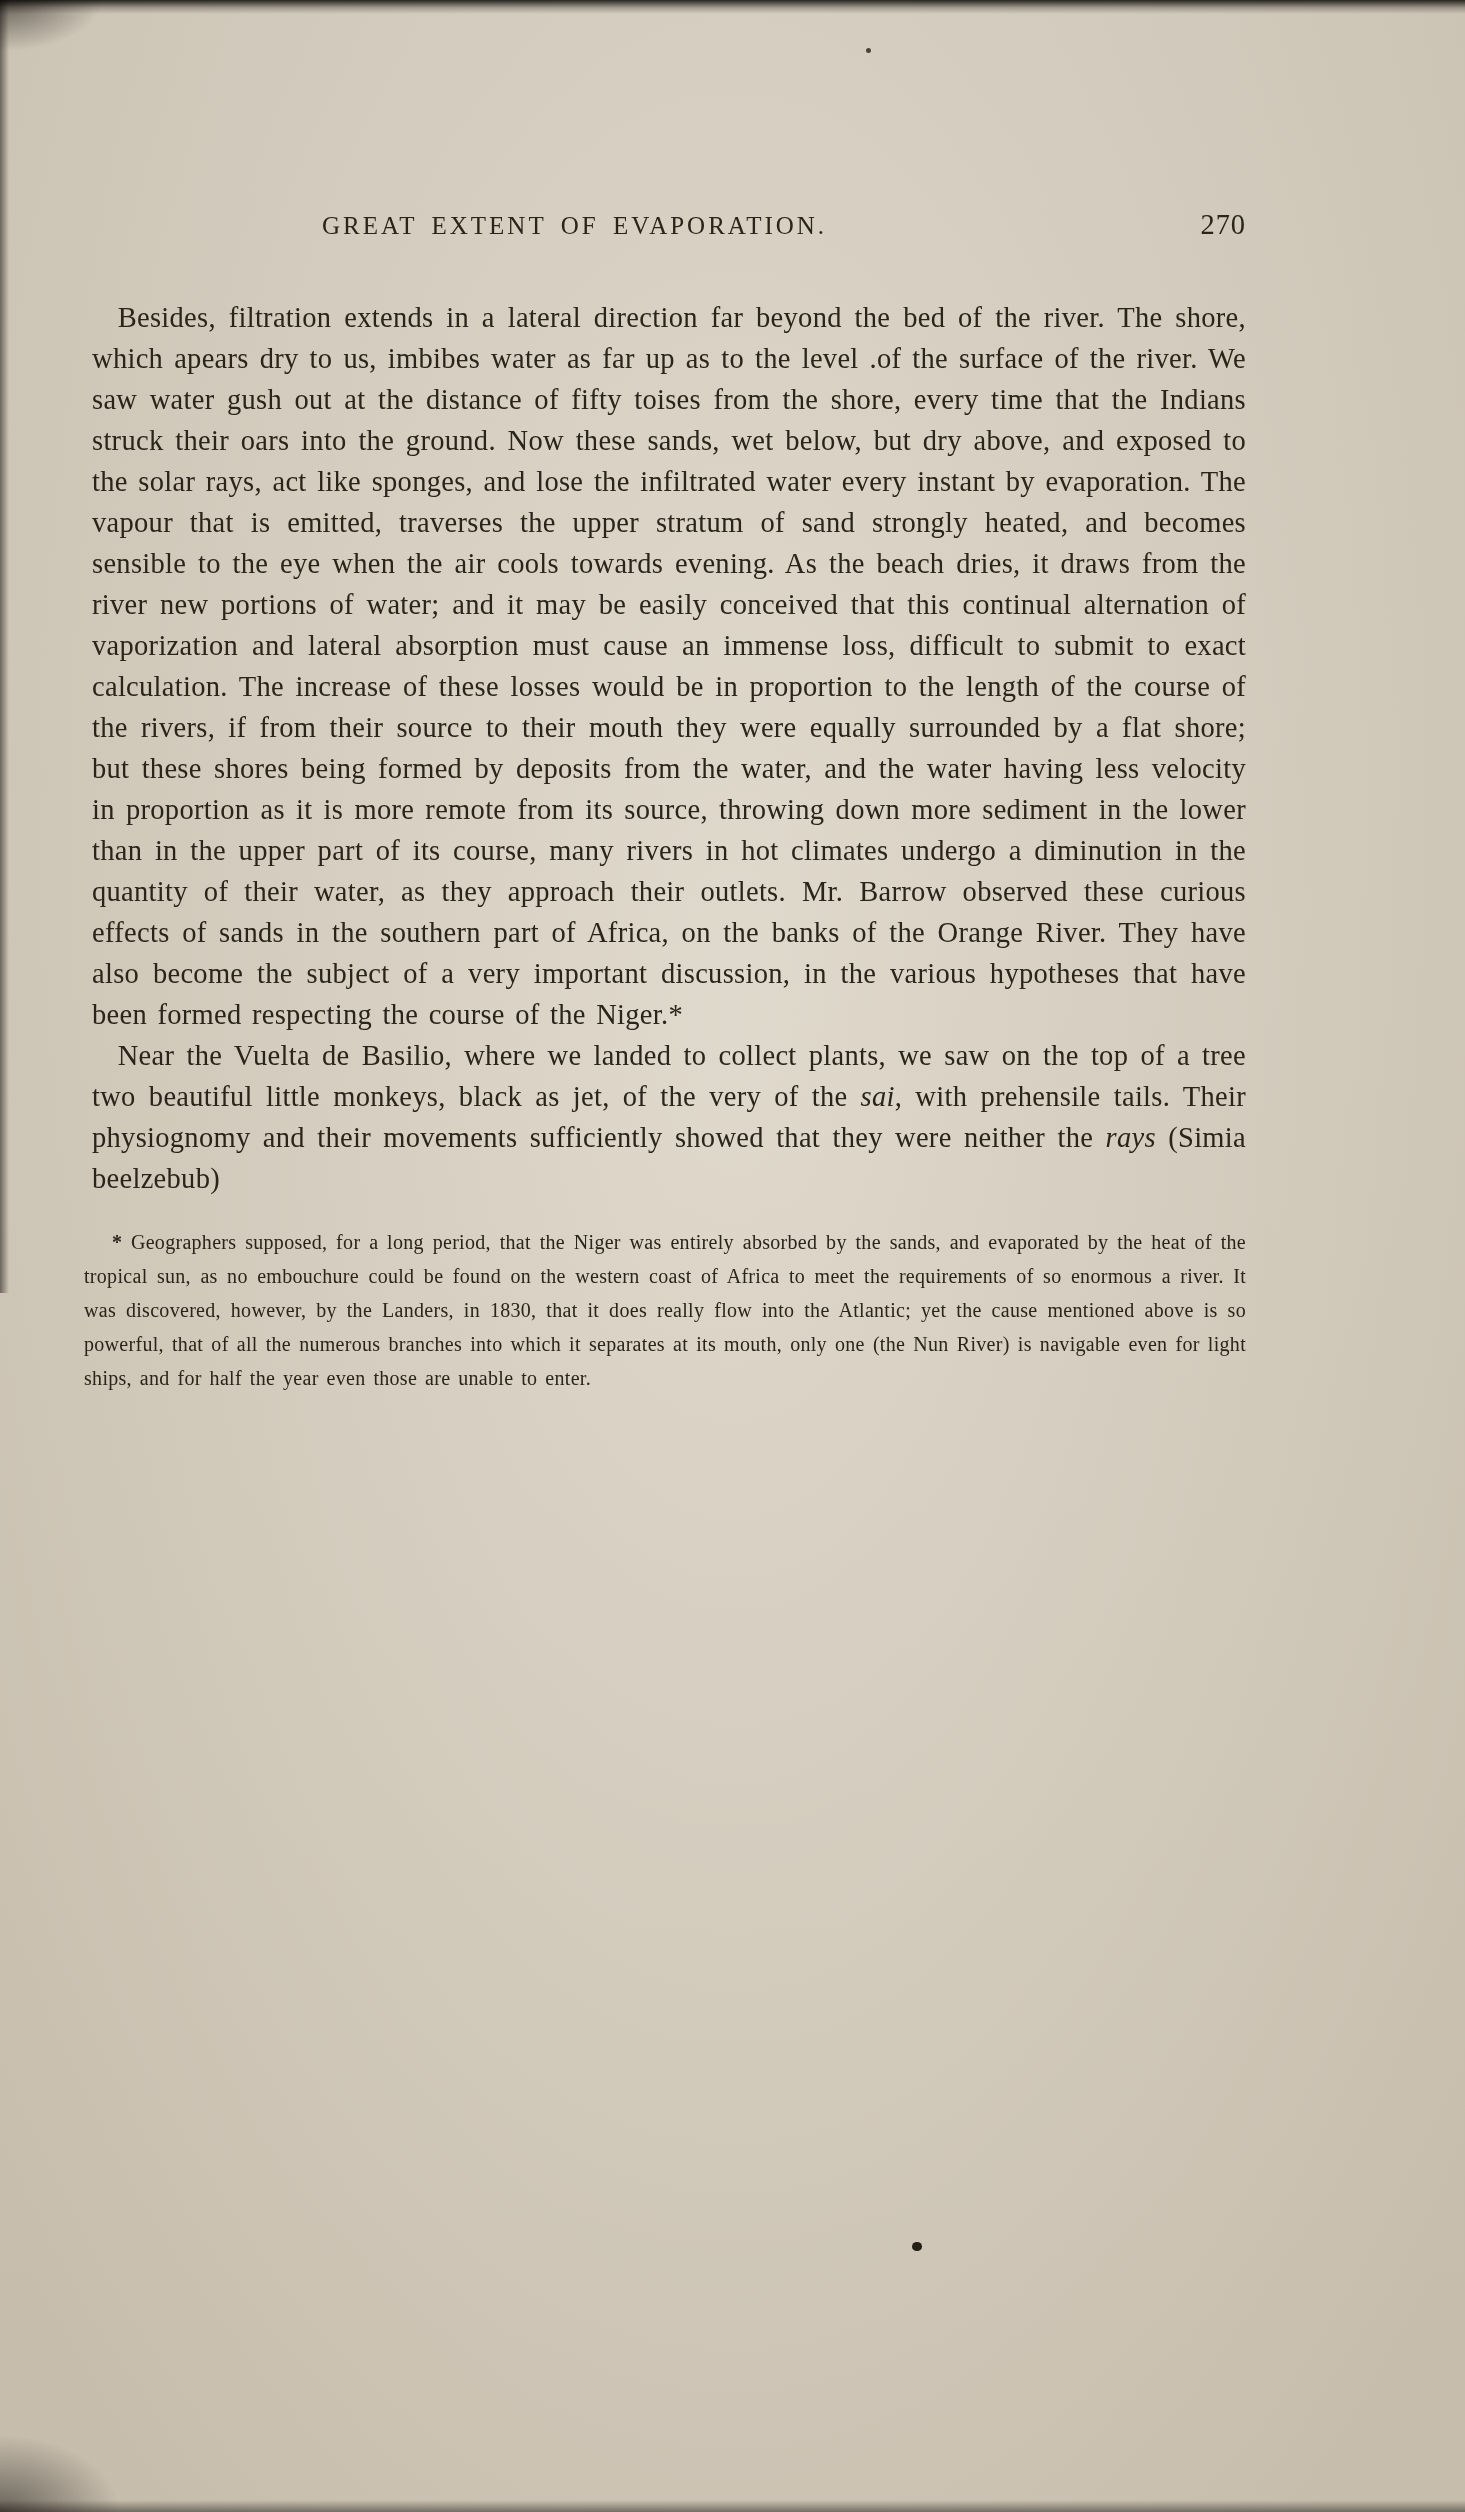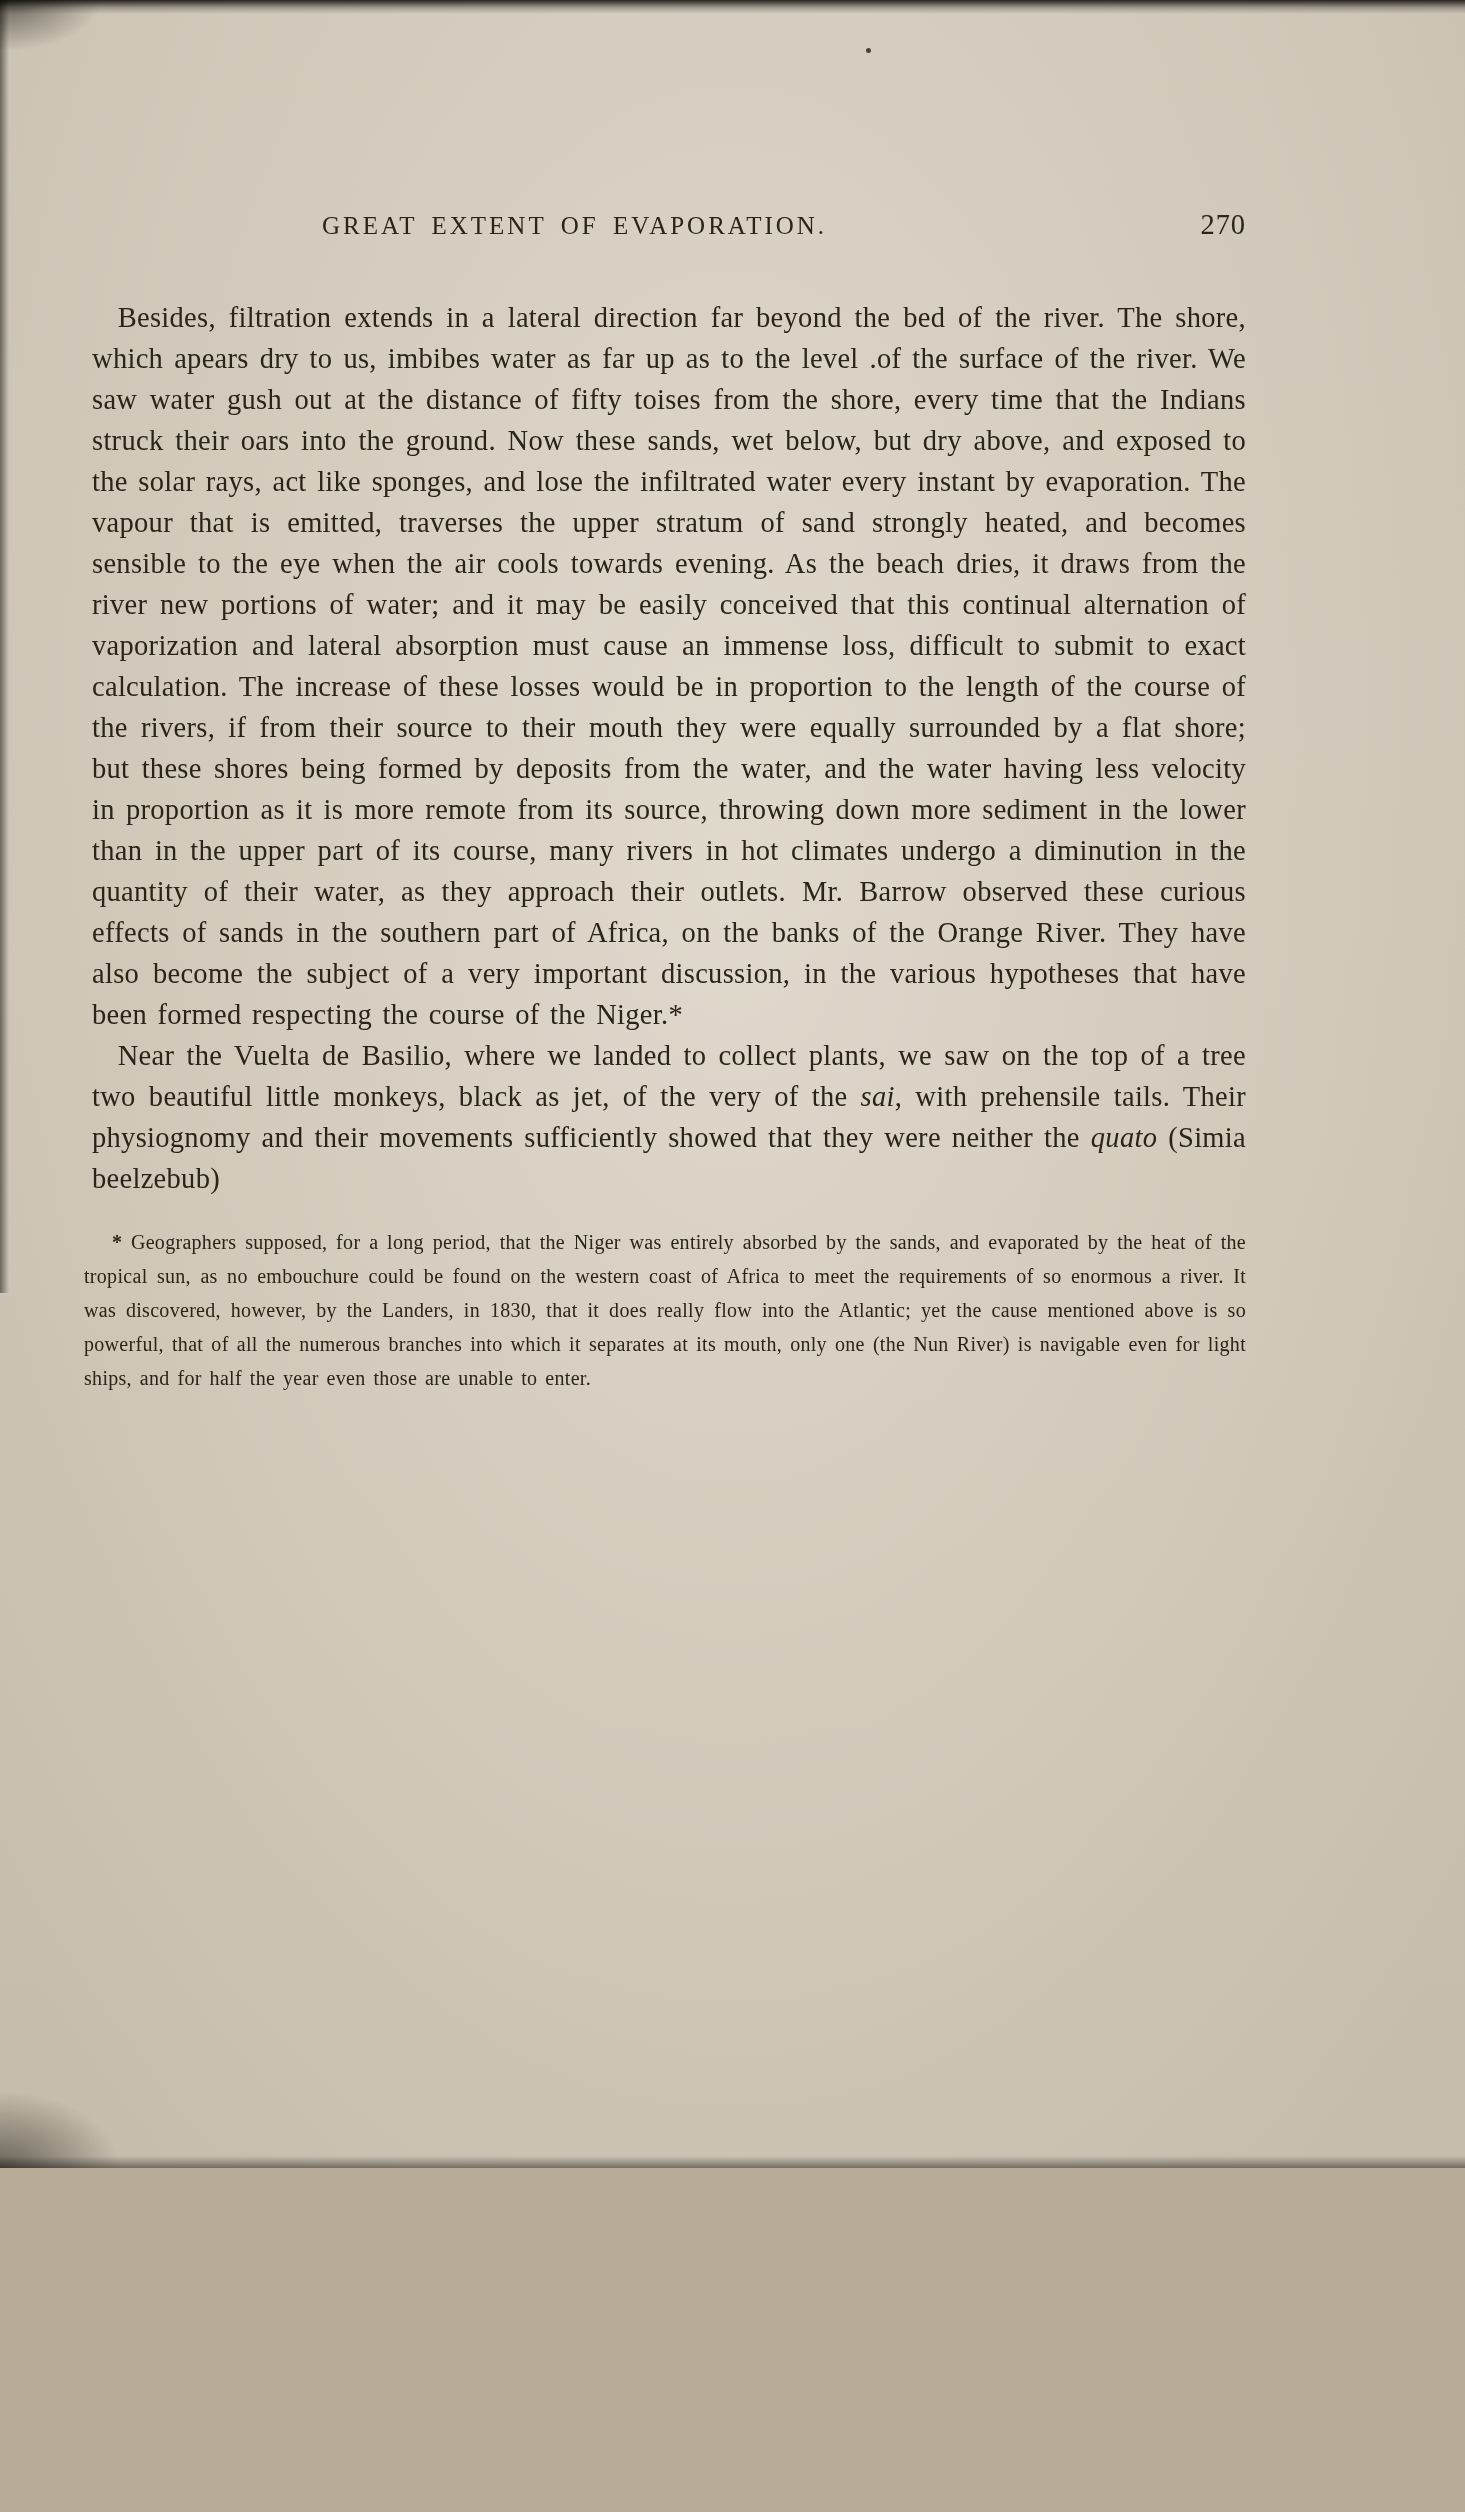--- a/index.html
+++ b/index.html
@@ -9,21 +9,21 @@
     background: #b8ac98;
   }
 
   body {
     font-family: "Liberation Serif", "DejaVu Serif", serif;
   }
 
   .scan {
     position: relative;
     width: 1466px;
-    height: 2168px;
+    height: 2512px;
     background: #d5ccbc;
     background-image:
       radial-gradient(ellipse at 50% 40%, rgba(255,255,255,0.25), rgba(0,0,0,0.06) 90%),
       linear-gradient(#d7cebe, #d3c9b8);
     color: #2b241a;
     overflow: hidden;
   }
 
   
   .edge-top {
@@ -138,21 +138,21 @@
 
   <div class="page">
 
     <div class="header">
       <span class="running-title">GREAT EXTENT OF EVAPORATION.</span>
       <span class="page-number">270</span>
     </div>
 
     <div class="body-text">
         <p><span>Besides, filtration extends in a lateral direction far beyond the bed of the river. The shore, which apears dry to us, imbibes water as far up as to the level .of the surface of the river. We saw water gush out at the distance of fifty toises from the shore, every time that the Indians struck their oars into the ground. Now these sands, wet below, but dry above, and exposed to the solar rays, act like sponges, and lose the infiltrated water every instant by evaporation. The vapour that is emitted, traverses the upper stratum of sand strongly heated, and becomes sensible to the eye when the air cools towards evening. As the beach dries, it draws from the river new portions of water; and it may be easily conceived that this continual alternation of vaporization and lateral absorption must cause an immense loss, difficult to submit to exact calculation. The increase of these losses would be in proportion to the length of the course of the rivers, if from their source to their mouth they were equally surrounded by a flat shore; but these shores being formed by deposits from the water, and the water having less velocity in proportion as it is more remote from its source, throwing down more sediment in the lower than in the upper part of its course, many rivers in hot climates undergo a diminution in the quantity of their water, as they approach their outlets. Mr. Barrow observed these curious effects of sands in the southern part of Africa, on the banks of the Orange River. They have also become the subject of a very important discussion, in the various hypotheses that have been formed respecting the course of the Niger.*</span></p>
-        <p><span>Near the Vuelta de Basilio, where we landed to collect plants, we saw on the top of a tree two beautiful little monkeys, black as jet, of the very of the </span><i>sai</i><span>, with prehensile tails. Their physiognomy and their movements sufficiently showed that they were neither the </span><i>quato</i><span> (Simia beelzebub)</span></p>
+        <p><span>Near the Vuelta de Basilio, where we landed to collect plants, we saw on the top of a tree two beautiful little monkeys, black as jet, of the very of the </span><i>sai</i><span>, with prehensile tails. Their physiognomy and their movements sufficiently showed that they were neither the </span><i>rays</i><span> (Simia beelzebub)</span></p>
       </div>
 
     <div class="footnote">
       <p>
         <span class="fn-marker">*</span><span>Geographers supposed, for a long period, that the Niger was entirely absorbed by the sands, and evaporated by the heat of the tropical sun, as no embouchure could be found on the western coast of Africa to meet the requirements of so enormous a river. It was discovered, however, by the Landers, in 1830, that it does really flow into the Atlantic; yet the cause mentioned above is so powerful, that of all the numerous branches into which it separates at its mouth, only one (the Nun River) is navigable even for light ships, and for half the year even those are unable to enter.</span>
       </p>
     </div>
 
   </div>
 </div>

